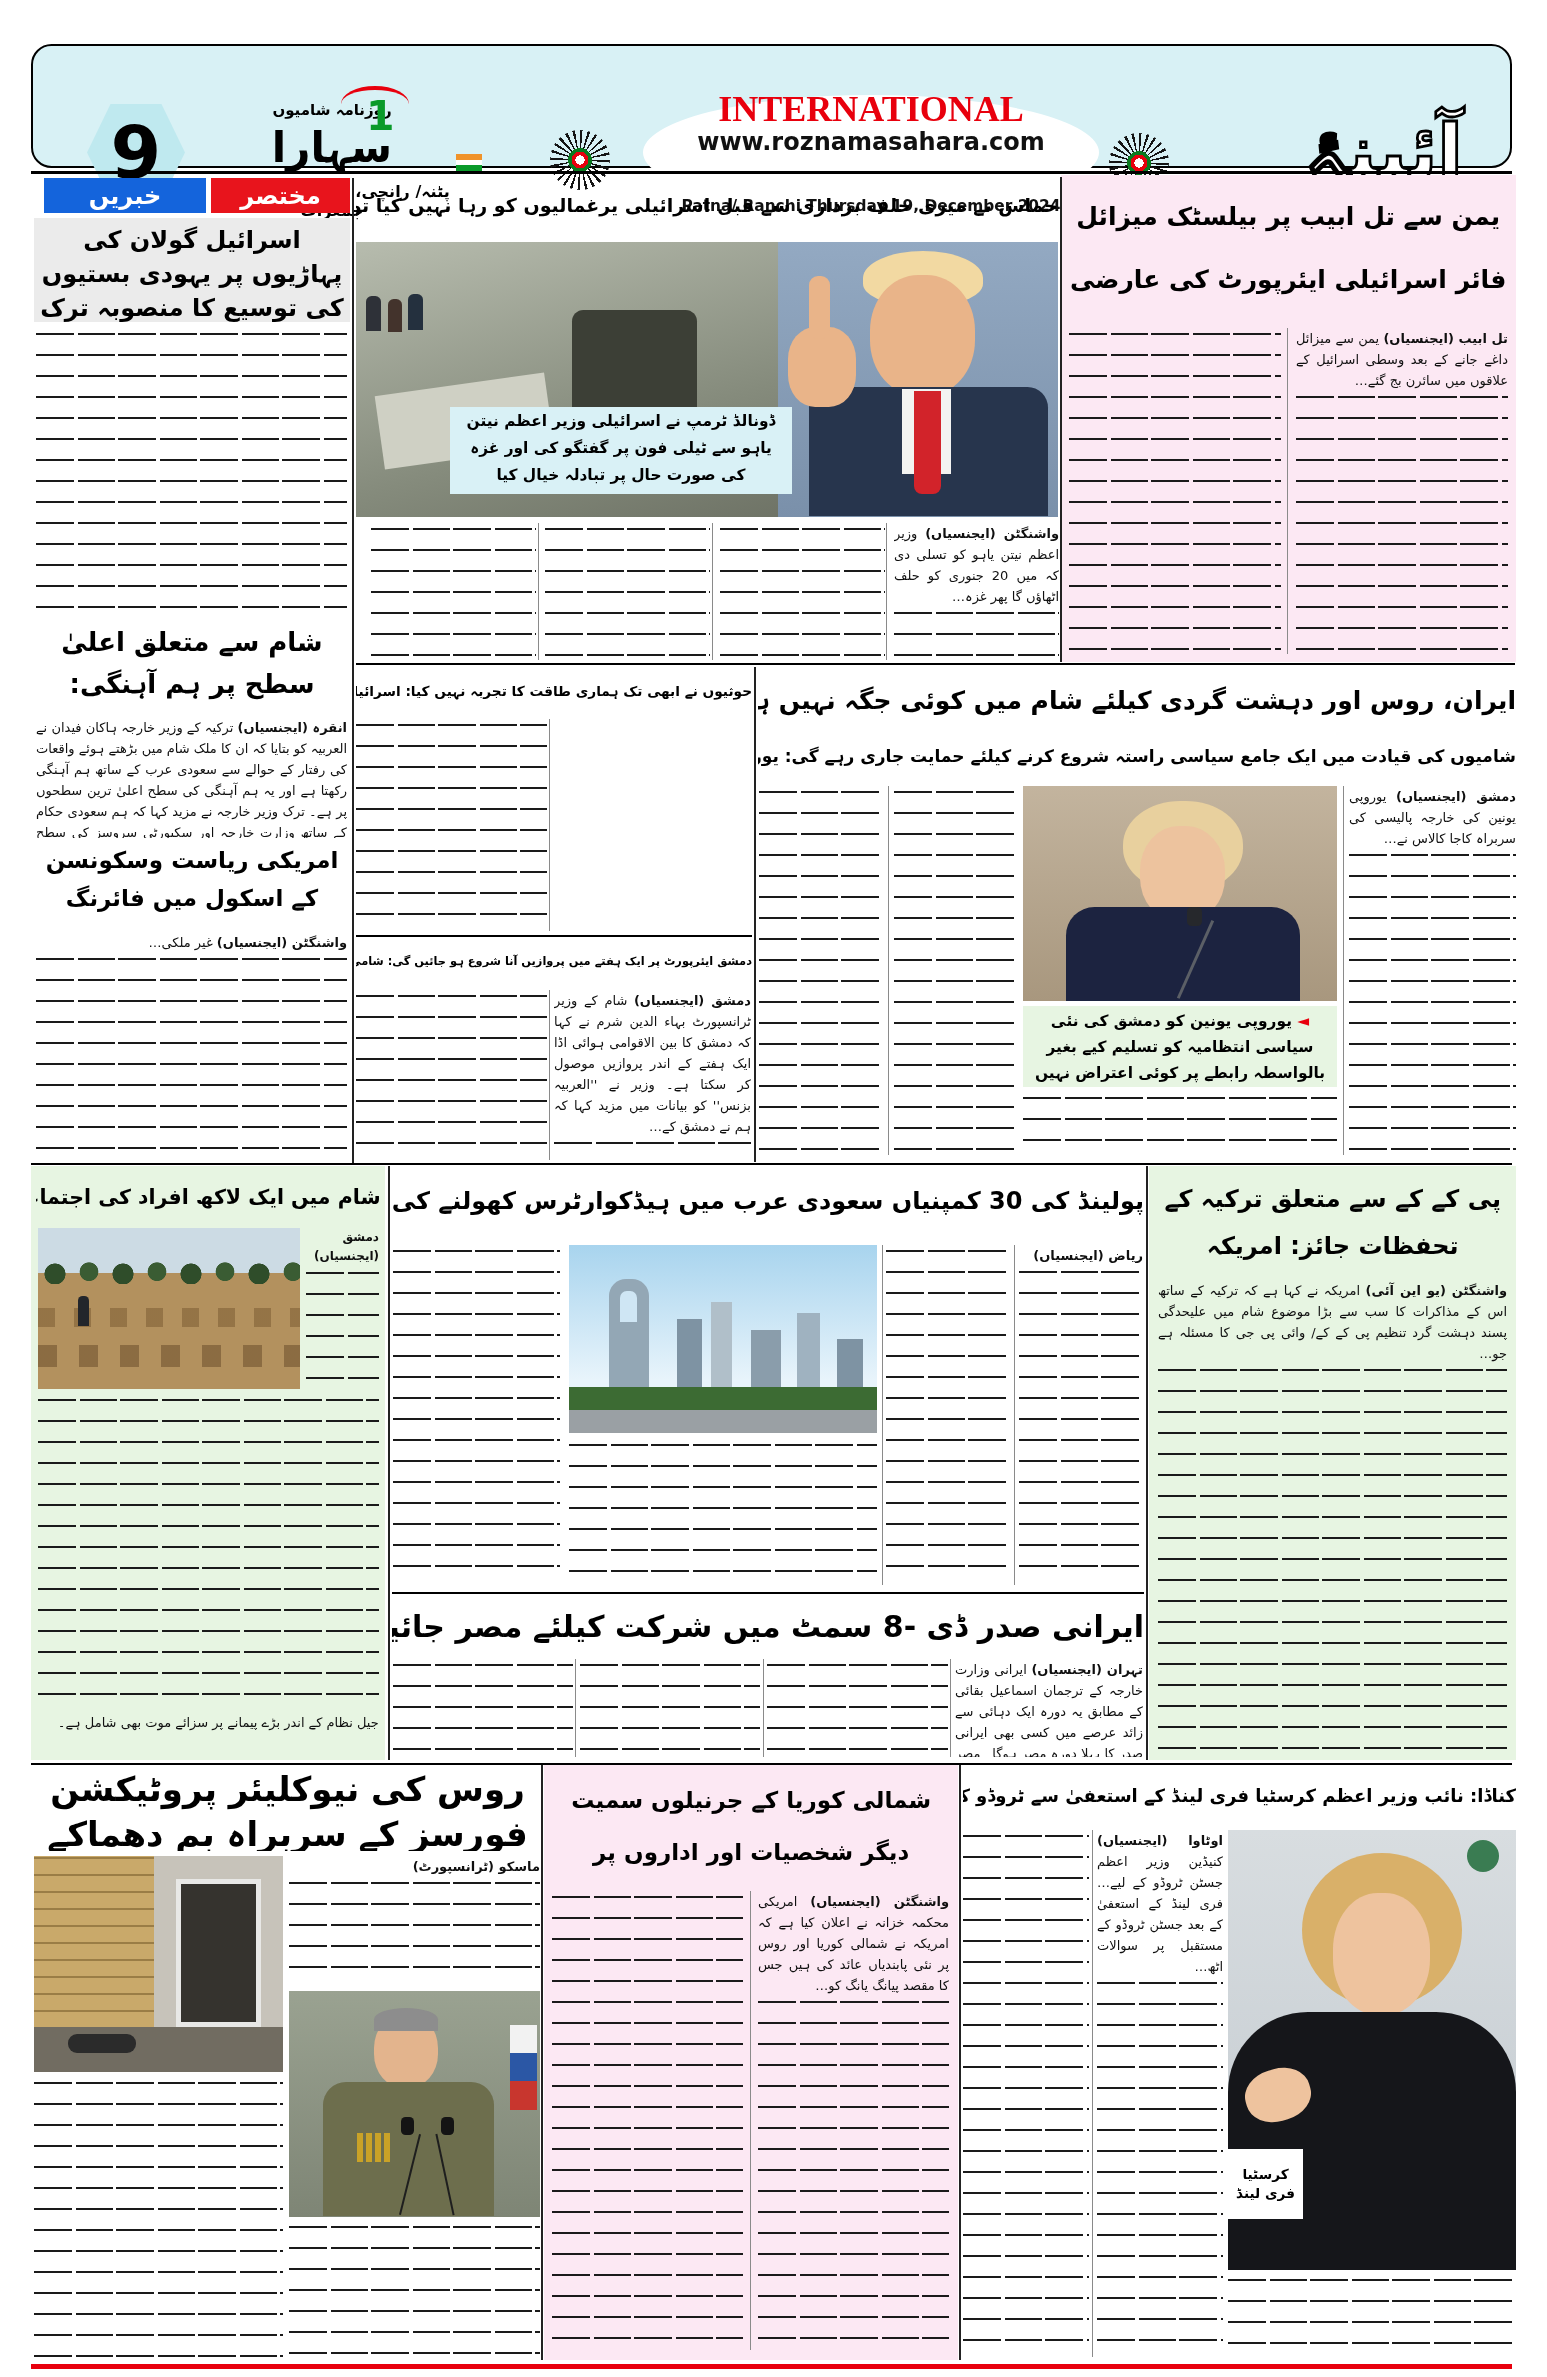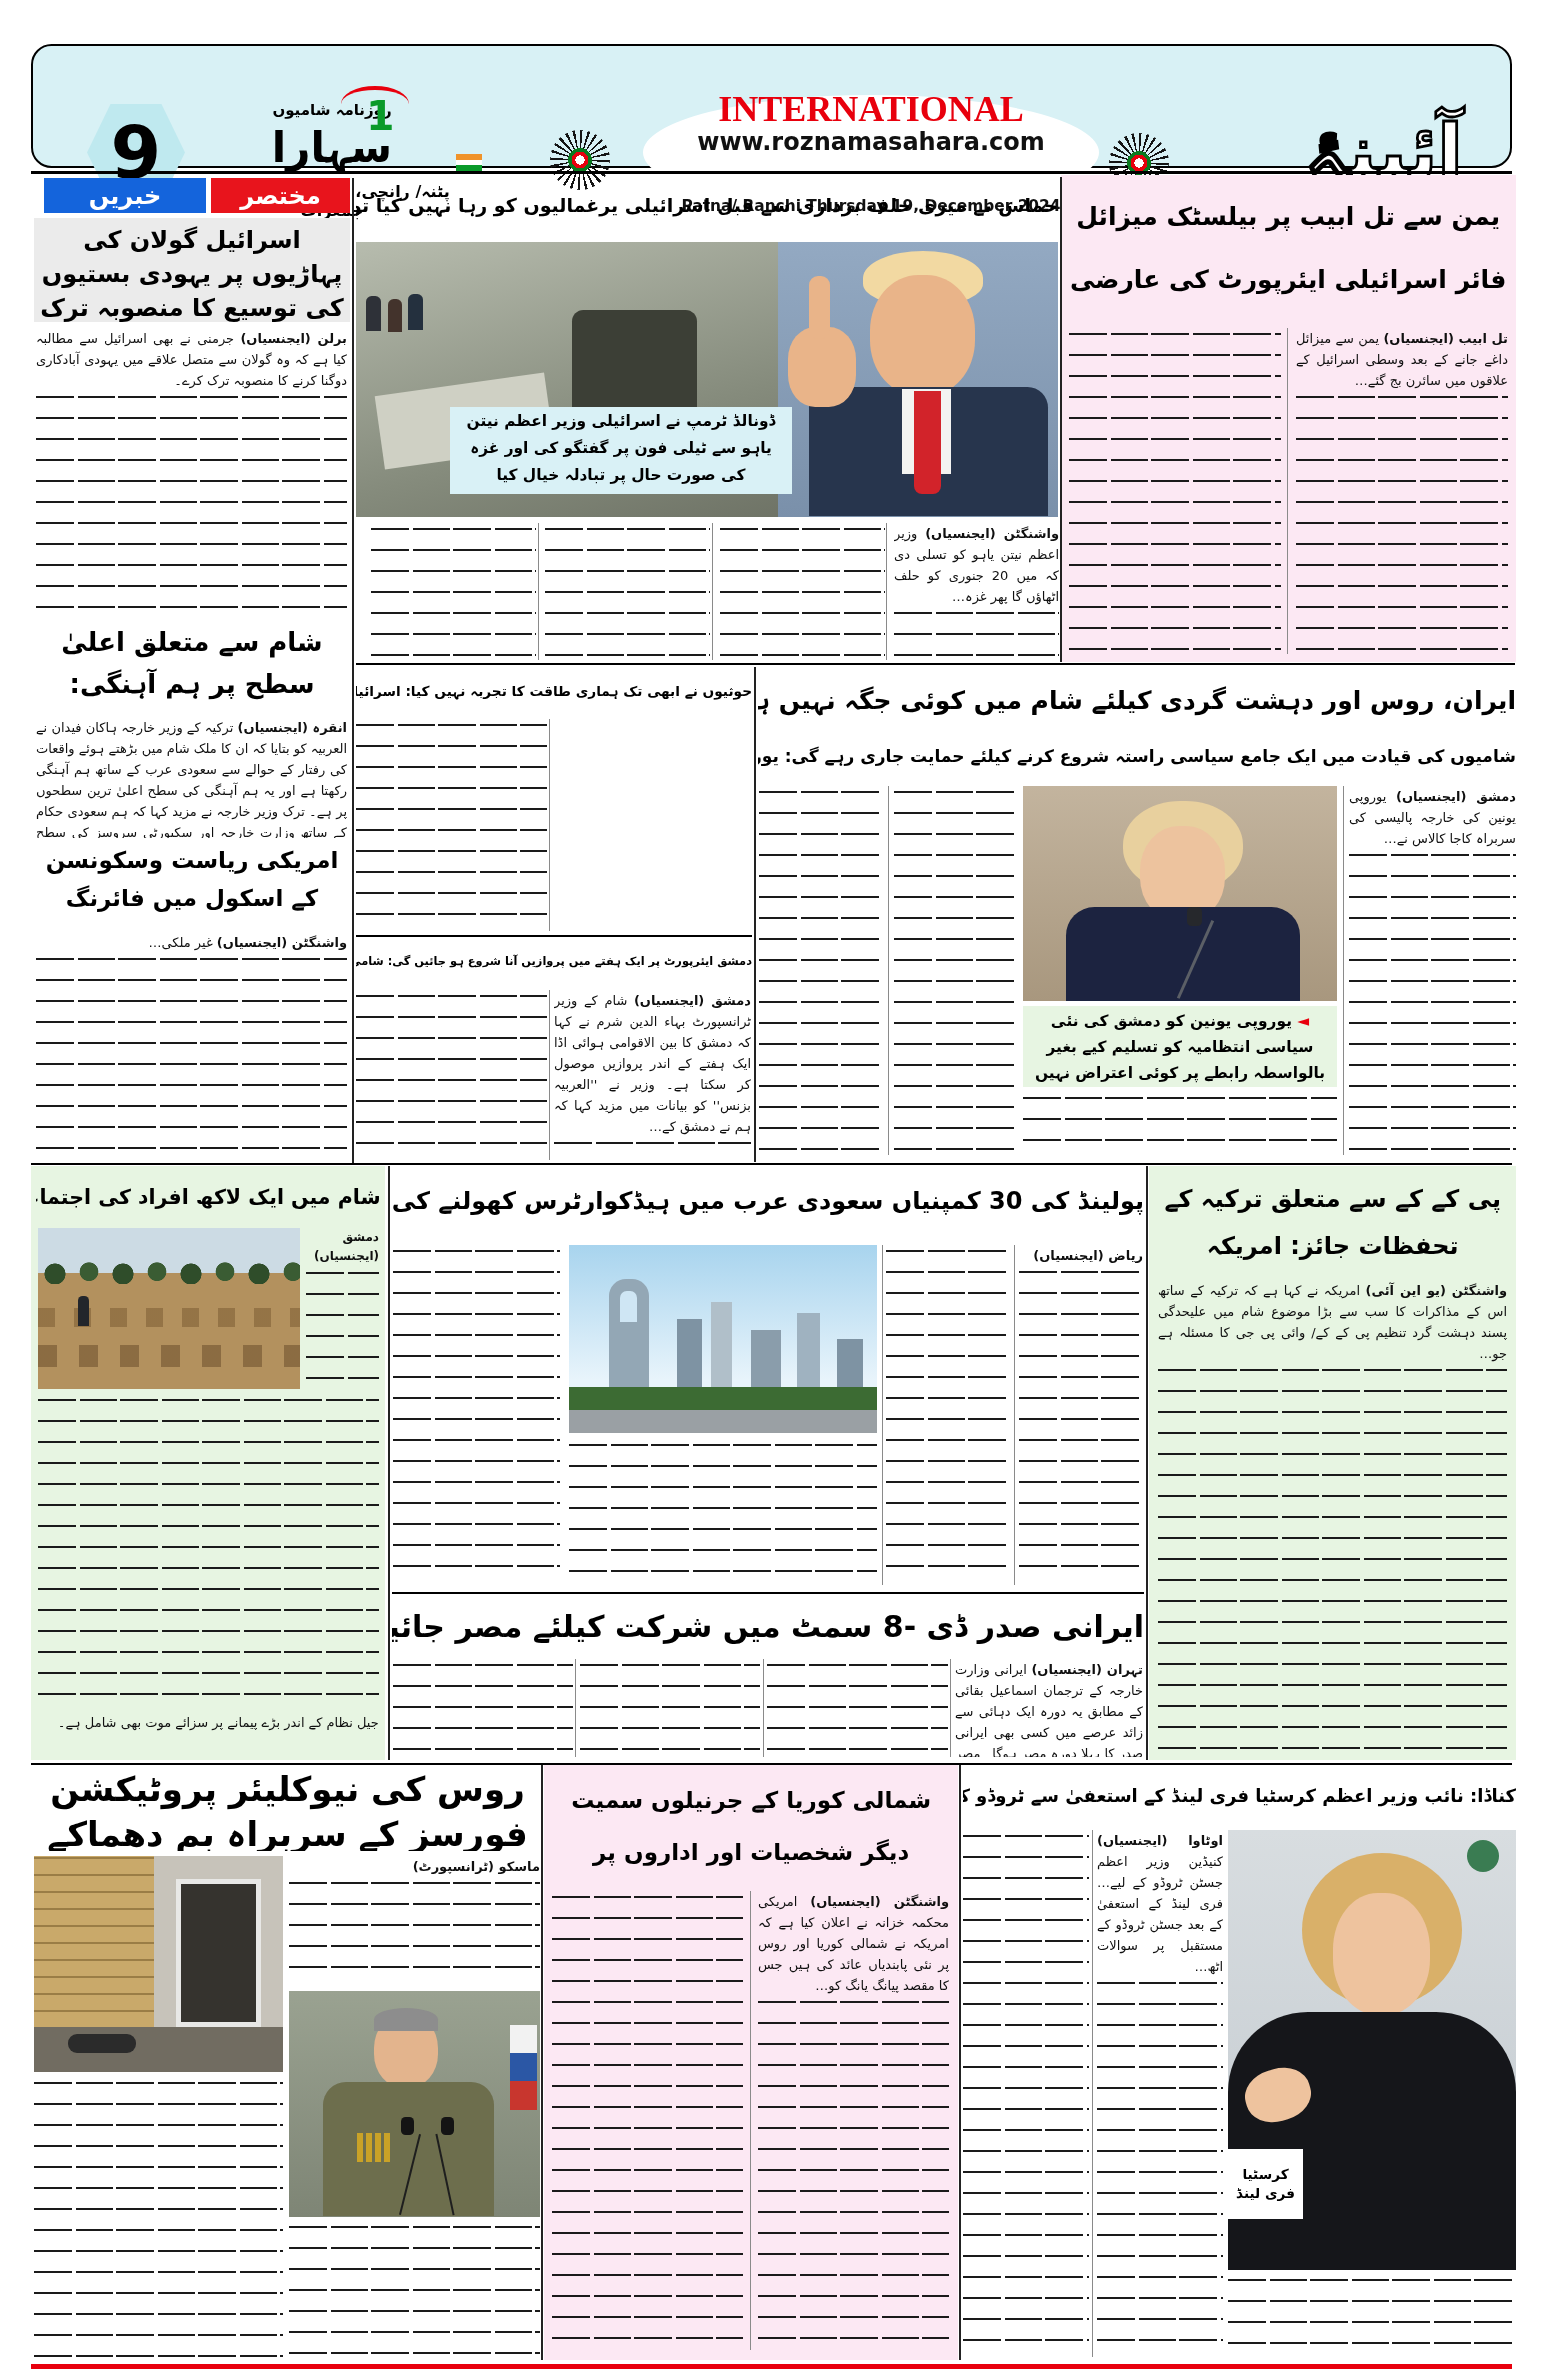--- a/index.html
+++ b/index.html
@@ -74,21 +74,20 @@
 
   <div class="kbox" style="left:211px;top:178px;width:139px;background:#e8141c;">
       <span>مختصر</span>
     </div>
   <div class="kbox" style="left:44px;top:178px;width:162px;background:#1464dc;">
       <span>خبریں</span>
     </div>
 
   <div class="hl grayp" style="left:34px;top:218px;width:316px;height:104px;font-size:24px;line-height:34px;padding:4.6px 5.7px;box-sizing:border-box;">اسرائیل گولان کی پہاڑیوں پر یہودی بستیوں کی توسیع کا منصوبہ ترک کرے: جرمنی</div>
   <div class="bd" style="left:36px;top:328px;width:311px;height:287px;">
-    <p><span class="dl">برلن (ایجنسیاں)</span> <span>جرمنی نے بھی اسرائیل سے مطالبہ کیا ہے کہ وہ گولان سے متصل علاقے میں یہودی آبادکاری دوگنا کرنے کا منصوبہ ترک کرے۔</span></p>
     <div class="gk grow"></div>
   </div>
 
   <div class="hl" style="left:34px;top:621px;width:316px;height:91px;font-size:26px;line-height:42px;">شام سے متعلق اعلیٰ سطح پر ہم آہنگی: ترکیہ</div>
   <div class="bd" style="left:36px;top:717px;width:311px;height:121px;">
     <p><span class="dl">انقرہ (ایجنسیاں)</span> <span>ترکیہ کے وزیر خارجہ ہاکان فیدان نے العربیہ کو بتایا کہ ان کا ملک شام میں بڑھتے ہوئے واقعات کی رفتار کے حوالے سے سعودی عرب کے ساتھ ہم آہنگی رکھتا ہے اور یہ ہم آہنگی کی سطح اعلیٰ ترین سطحوں پر ہے۔ ترک وزیر خارجہ نے مزید کہا کہ ہم سعودی حکام کے ساتھ وزارت خارجہ اور سکیورٹی سروسز کی سطح پر وضاحت، شفافیت اور خلوص نیت کے ساتھ بات کر رہے ہیں۔</span></p>
   </div>
 
   <div class="hl" style="left:34px;top:841px;width:316px;height:85px;font-size:23px;line-height:38px;font-weight:900;">امریکی ریاست وسکونسن کے اسکول میں فائرنگ کرنیوالی اسی اسکول کی طالبہ نکلی</div>
   <div class="bd" style="left:36px;top:932px;width:311px;height:227px;">

